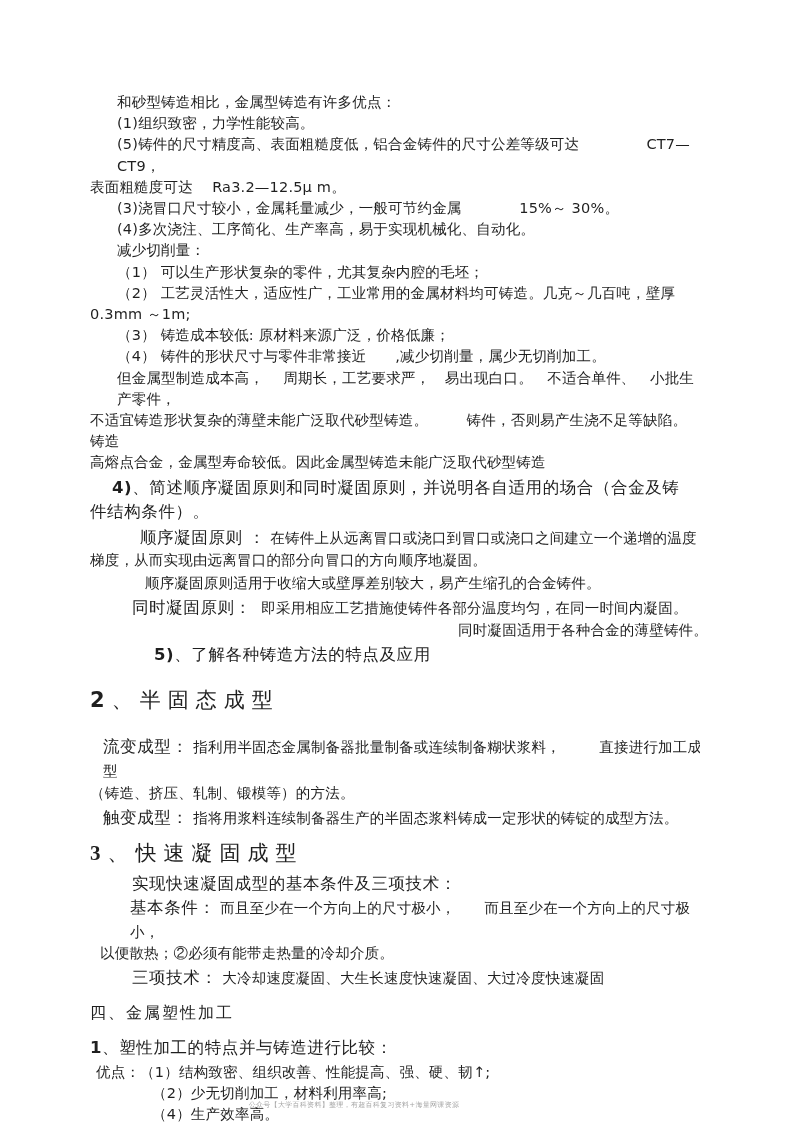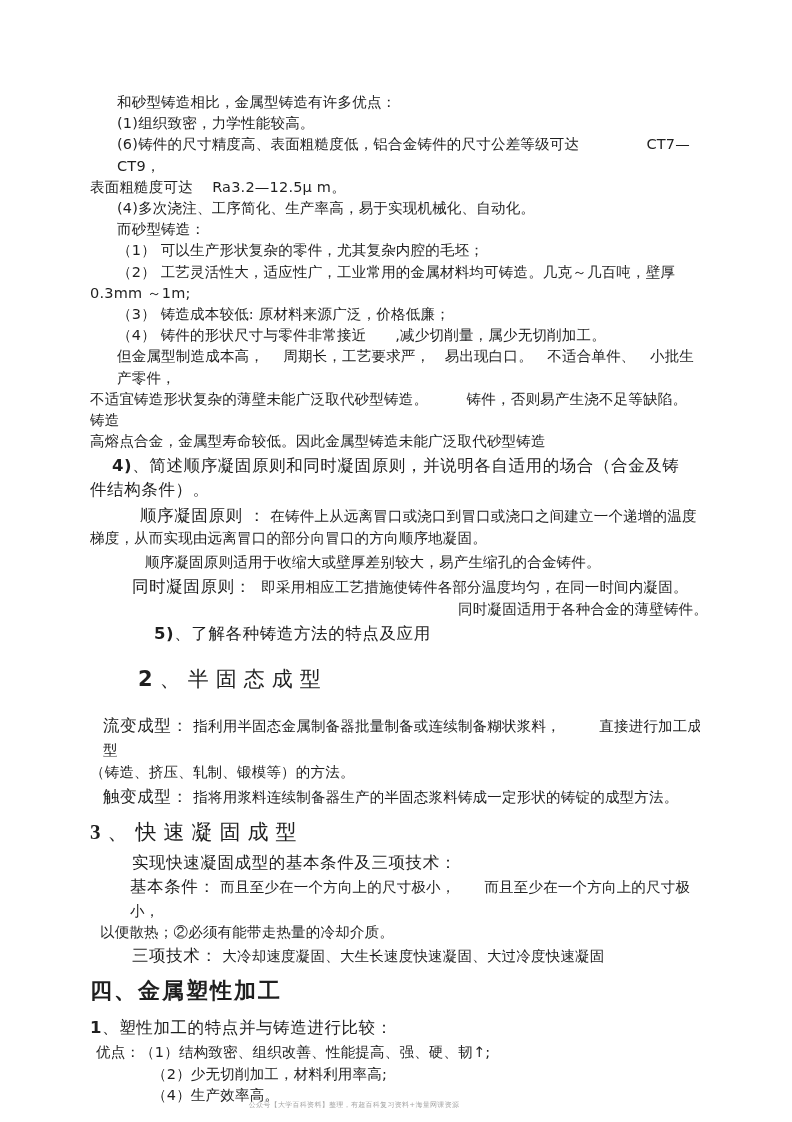--- a/index.html
+++ b/index.html
@@ -23,60 +23,61 @@
     letter-spacing:0.2px;
   }
   
   .lm  {line-height:24px;}
   .lh1 {line-height:34px;}
   .lh2 {line-height:30px;}
   
   .sg-s {font-size:14.5px;}
   .sg-m {font-size:16.5px;letter-spacing:0.6px;}
   .sg-h1{font-size:21px;letter-spacing:7px;}
-  .sg-h2{font-size:22px;letter-spacing:2px;font-weight:bold;}
+  .sg-h2{font-size:16px;letter-spacing:2px;}
   .bold {font-weight:bold;}
   
   .ind6 {padding-left:6px;}
   .ind10{padding-left:10px;font-family:Liberation Mono, monospace;}
   .ind13{padding-left:13px;}
   .ind22{padding-left:22px;}
   .ind27{padding-left:27px;}
   .ind40{padding-left:40px;}
   .ind42{padding-left:42px;}
   .ind50{padding-left:50px;}
   .ind55{padding-left:55px;}
   .ind60{padding-left:60px;text-align:right;}
   .ind62{padding-left:62px;}
   .ind64{padding-left:64px;}
   
   .mt2{margin-top:2px;}.mt4{margin-top:16px;}.mt6{margin-top:6px;font-family:Liberation Serif, serif;}
   .mt8{margin-top:8px;}
-  .mt16{margin-top:16px;margin-left:48px;}
+  .mt16{margin-top:16px;}
   .footer{
     position:absolute;
     bottom:12px;left:0;right:0;
     text-align:center;
     font-size:7px;
     color:#a6a6a6;
     letter-spacing:0.3px;
     padding-left:8px;
   }
 </style>
 </head>
 <body>
 
 <div class="page">
   <div class="doc">
       <div class="line ind27"><span class="sg-s">和砂型铸造相比，金属型铸造有许多优点：</span></div>
       <div class="line ind27"><span class="sg-s">(1)组织致密，力学性能较高。</span></div>
-      <div class="line ind27"><span class="sg-s">(6)铸件的尺寸精度高、表面粗糙度低，铝合金铸件的尺寸公差等级可达</span><span class="sg-s">              </span><span class="sg-s">CT7—CT9，</span></div>
+      <div class="line ind27"><span class="sg-s">(5)铸件的尺寸精度高、表面粗糙度低，铝合金铸件的尺寸公差等级可达</span><span class="sg-s">              </span><span class="sg-s">CT7—CT9，</span></div>
       <div class="line"><span class="sg-s">表面粗糙度可达    Ra3.2—12.5μ m。</span></div>
+      <div class="line ind27"><span class="sg-s">(3)浇冒口尺寸较小，金属耗量减少，一般可节约金属</span><span class="sg-s">            </span><span class="sg-s">15%～ 30%。</span></div>
       <div class="line ind27"><span class="sg-s">(4)多次浇注、工序简化、生产率高，易于实现机械化、自动化。</span></div>
-      <div class="line ind27"><span class="sg-s">而砂型铸造：</span></div>
+      <div class="line ind27"><span class="sg-s">减少切削量：</span></div>
       <div class="line ind27"><span class="sg-s">（1） 可以生产形状复杂的零件，尤其复杂内腔的毛坯；</span></div>
       <div class="line ind27"><span class="sg-s">（2） 工艺灵活性大，适应性广，工业常用的金属材料均可铸造。几克～几百吨，壁厚</span></div>
       <div class="line"><span class="sg-s">0.3mm ～1m;</span></div>
       <div class="line ind27"><span class="sg-s">（3） 铸造成本较低: 原材料来源广泛，价格低廉；</span></div>
       <div class="line ind27"><span class="sg-s">（4） 铸件的形状尺寸与零件非常接近</span><span class="sg-s">      </span><span class="sg-s">,减少切削量，属少无切削加工。</span></div>
       <div class="line ind27"><span class="sg-s">但金属型制造成本高，</span><span class="sg-s">    </span><span class="sg-s">周期长，工艺要求严，</span><span class="sg-s">   </span><span class="sg-s">易出现白口。</span><span class="sg-s">   </span><span class="sg-s">不适合单件、</span><span class="sg-s">   </span><span class="sg-s">小批生产零件，</span></div>
       <div class="line"><span class="sg-s">不适宜铸造形状复杂的薄壁未能广泛取代砂型铸造。</span><span class="sg-s">        </span><span class="sg-s">铸件，否则易产生浇不足等缺陷。</span><span class="sg-s">    </span><span class="sg-s">铸造</span></div>
       <div class="line"><span class="sg-s">高熔点合金，金属型寿命较低。因此金属型铸造未能广泛取代砂型铸造</span></div>
       <div class="line lm ind22 mt2"><span class="sg-m bold">4)</span><span class="sg-m">、简述顺序凝固原则和同时凝固原则，并说明各自适用的场合（合金及铸</span></div>
       <div class="line lm"><span class="sg-m">件结构条件）。</span></div>

